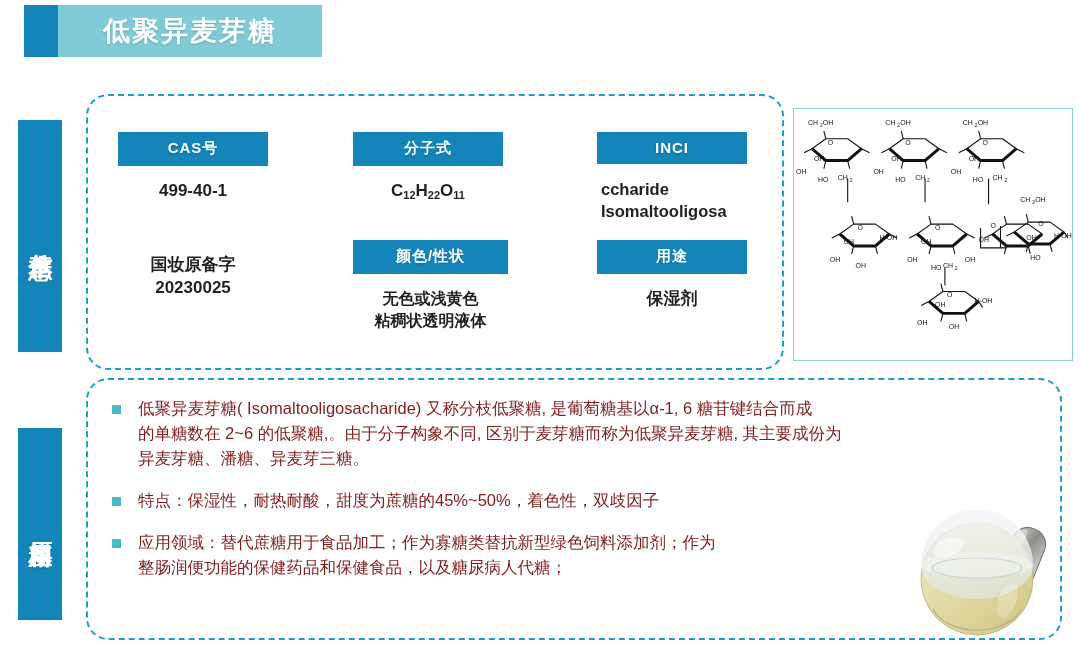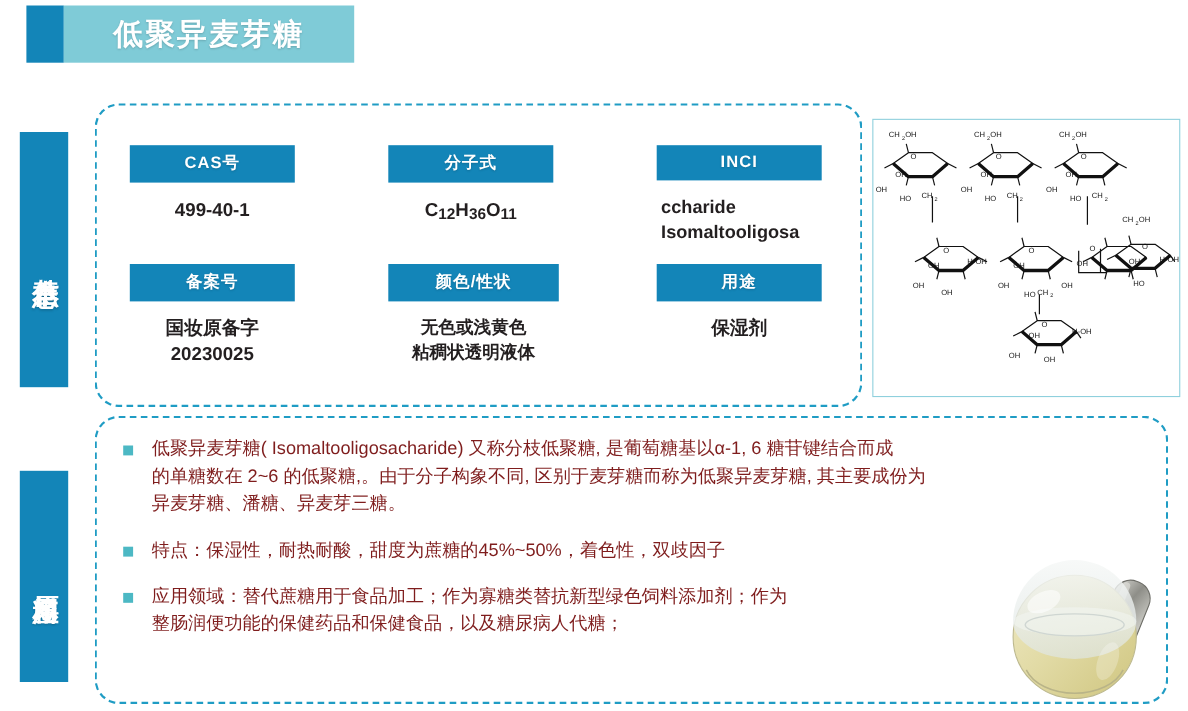--- a/index.html
+++ b/index.html
@@ -52,21 +52,21 @@
     background:#1385b8;color:#ffffff;font-weight:bold;
     font-size:15px;padding:7px 0 8px 0;letter-spacing:1px;
     text-shadow:0 1px 2px rgba(0,0,0,.18);
   }
   .card-val{
     margin-top:14px;color:#231f20;font-weight:bold;font-size:17px;
     line-height:1.35;word-break:break-word;
   }
   .card-val.small{font-size:16px;}
   .card-val.inci{font-size:16.5px;text-align:left;padding-left:4px;}
-  .card-val sub{font-size:14px;vertical-align:-3px;font-weight:bold;}
+  .card-val sub{font-size:11px;vertical-align:-3px;font-weight:bold;}
 
   #card-cas   {left:118px;top:132px;}
   #card-formula{left:353px;top:132px;}
   #card-inci  {left:597px;top:132px;}
   #card-record{left:118px;top:240px;}
   #card-color {left:353px;top:240px;width:155px;}
   #card-use   {left:597px;top:240px;}
   #card-inci .card-head{width:150px;}
 
   
@@ -106,33 +106,32 @@
 
   <div class="dashed-panel" id="panel-basic"></div>
 
   <div class="info-card" id="card-cas">
     <div class="card-head">CAS号</div>
     <div class="card-val">499-40-1</div>
   </div>
 
   <div class="info-card" id="card-formula">
     <div class="card-head">分子式</div>
-    <div class="card-val"><span>C</span><sub>12</sub><span>H</span><sub>36</sub><span>O</span><sub>11</sub></div>
+    <div class="card-val"><span>C</span><sub>12</sub><span>H</span><sub>22</sub><span>O</span><sub>11</sub></div>
   </div>
 
   <div class="info-card" id="card-inci">
     <div class="card-head">INCI</div>
     <div class="card-val inci">
       <div>ccharide</div>
       <div>Isomaltooligosa</div>
     </div>
   </div>
 
   <div class="info-card" id="card-record">
-    <div class="card-head">备案号</div>
     <div class="card-val" style="white-space:pre-line">国妆原备字
 20230025</div>
   </div>
 
   <div class="info-card" id="card-color">
     <div class="card-head">颜色/性状</div>
     <div class="card-val small" style="white-space:pre-line">无色或浅黄色
 粘稠状透明液体</div>
   </div>
 

